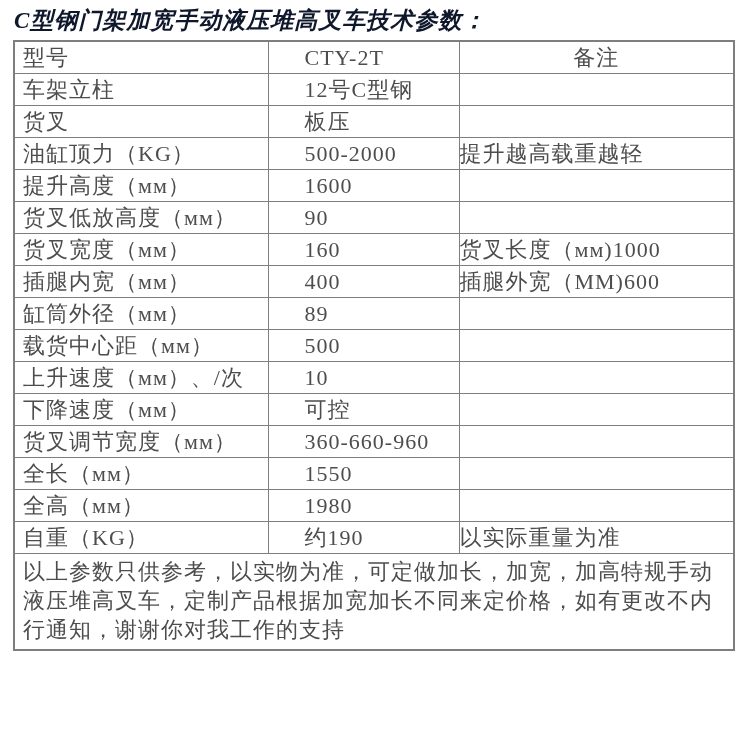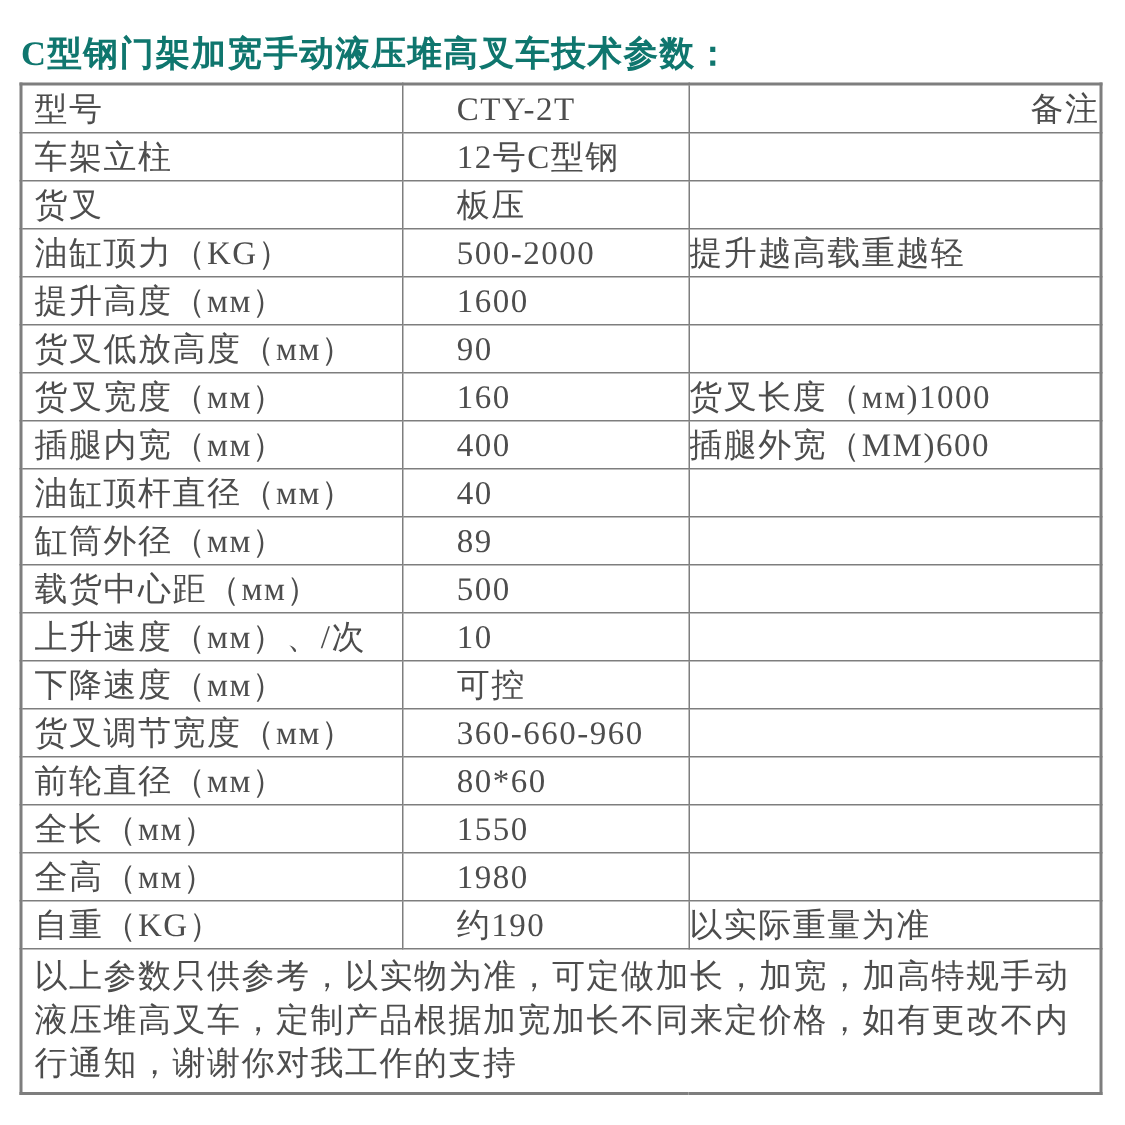--- a/index.html
+++ b/index.html
@@ -8,26 +8,27 @@
     background: #ffffff;
   }
   body {
     width: 750px;
     height: 750px;
     font-family: "Liberation Serif", "DejaVu Serif", serif;
     color: #4d4d4d;
     overflow: hidden;
   }
   .page-title {
-    margin: 20px 0 0 14px;
+    margin: 5px 0 0 14px;
     font-size: 23px;
     font-weight: bold;
     letter-spacing: 1px;
     white-space: nowrap;
-    color: #0f766e;
+    color: #0f172a;
+    font-style: italic;
   }
   table.spec-table {
     border-collapse: collapse;
     table-layout: fixed;
     width: 720px;
     margin: 4px 0 0 13px;
     border: 2px solid #7e7e7e;
   }
   col.c1 { width: 254px; }
   col.c2 { width: 191px; }
@@ -40,21 +41,21 @@
     letter-spacing: 1px;
     padding: 0;
     overflow: hidden;
     white-space: nowrap;
     vertical-align: middle;
     color: #4d4d4d;
   }
   td.label-cell  { padding-left: 8px;  }
   td.value-cell  { padding-left: 36px; }
   td.remark-cell { }
-  td.header-remark-cell { text-align: right; padding-left: 0; }
+  td.header-remark-cell { text-align: center; padding-left: 0; }
   td.footer-cell {
     white-space: normal;
     height: auto;
     padding: 3px 6px 5px 8px;
     line-height: 29px;
   }
 </style>
 </head>
 <body>
 
@@ -102,25 +103,20 @@
       <td class="label-cell">货叉宽度（мм）</td>
       <td class="value-cell">160</td>
       <td class="remark-cell">货叉长度（мм)1000</td>
     </tr>
     <tr>
       <td class="label-cell">插腿内宽（мм）</td>
       <td class="value-cell">400</td>
       <td class="remark-cell">插腿外宽（MM)600</td>
     </tr>
     <tr>
-      <td class="label-cell">油缸顶杆直径（мм）</td>
-      <td class="value-cell">40</td>
-      <td class="remark-cell"></td>
-    </tr>
-    <tr>
       <td class="label-cell">缸筒外径（мм）</td>
       <td class="value-cell">89</td>
       <td class="remark-cell"></td>
     </tr>
     <tr>
       <td class="label-cell">载货中心距（мм）</td>
       <td class="value-cell">500</td>
       <td class="remark-cell"></td>
     </tr>
     <tr>
@@ -132,25 +128,20 @@
       <td class="label-cell">下降速度（мм）</td>
       <td class="value-cell">可控</td>
       <td class="remark-cell"></td>
     </tr>
     <tr>
       <td class="label-cell">货叉调节宽度（мм）</td>
       <td class="value-cell">360-660-960</td>
       <td class="remark-cell"></td>
     </tr>
     <tr>
-      <td class="label-cell">前轮直径（мм）</td>
-      <td class="value-cell">80*60</td>
-      <td class="remark-cell"></td>
-    </tr>
-    <tr>
       <td class="label-cell">全长（мм）</td>
       <td class="value-cell">1550</td>
       <td class="remark-cell"></td>
     </tr>
     <tr>
       <td class="label-cell">全高（мм）</td>
       <td class="value-cell">1980</td>
       <td class="remark-cell"></td>
     </tr>
     <tr>

